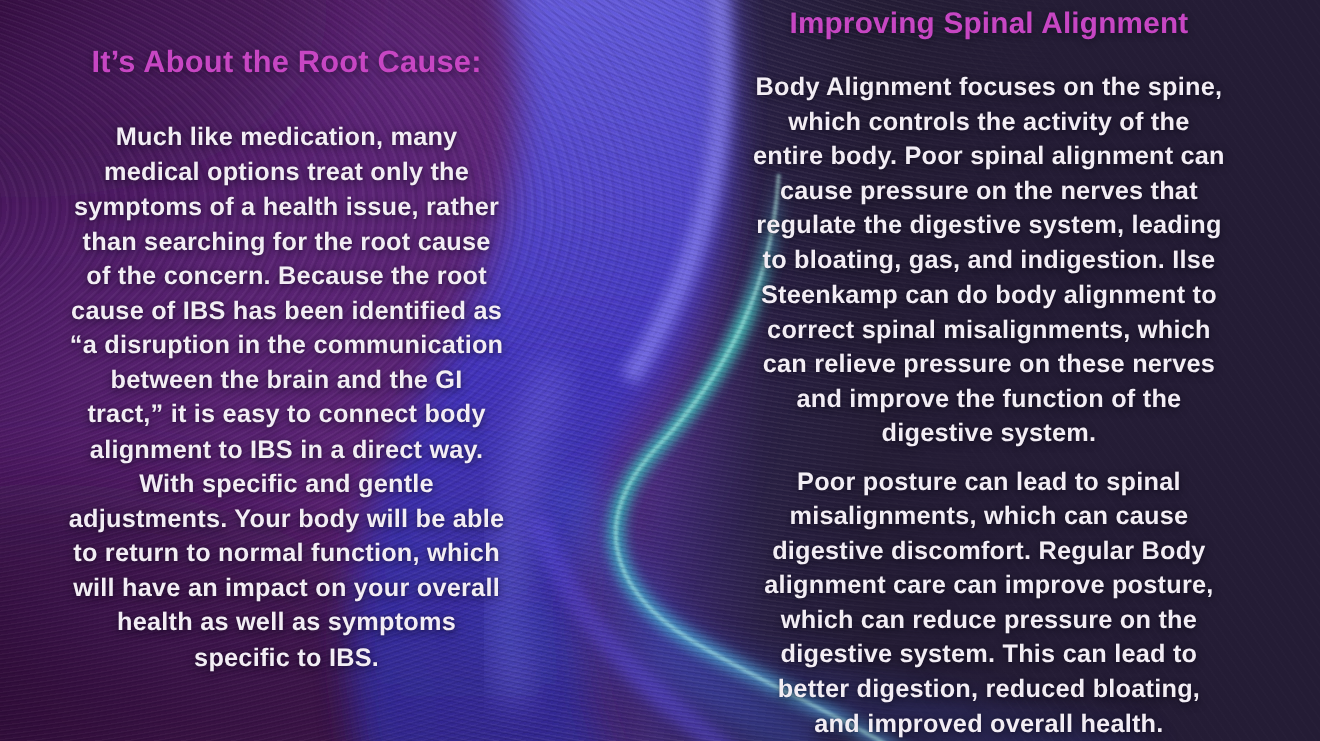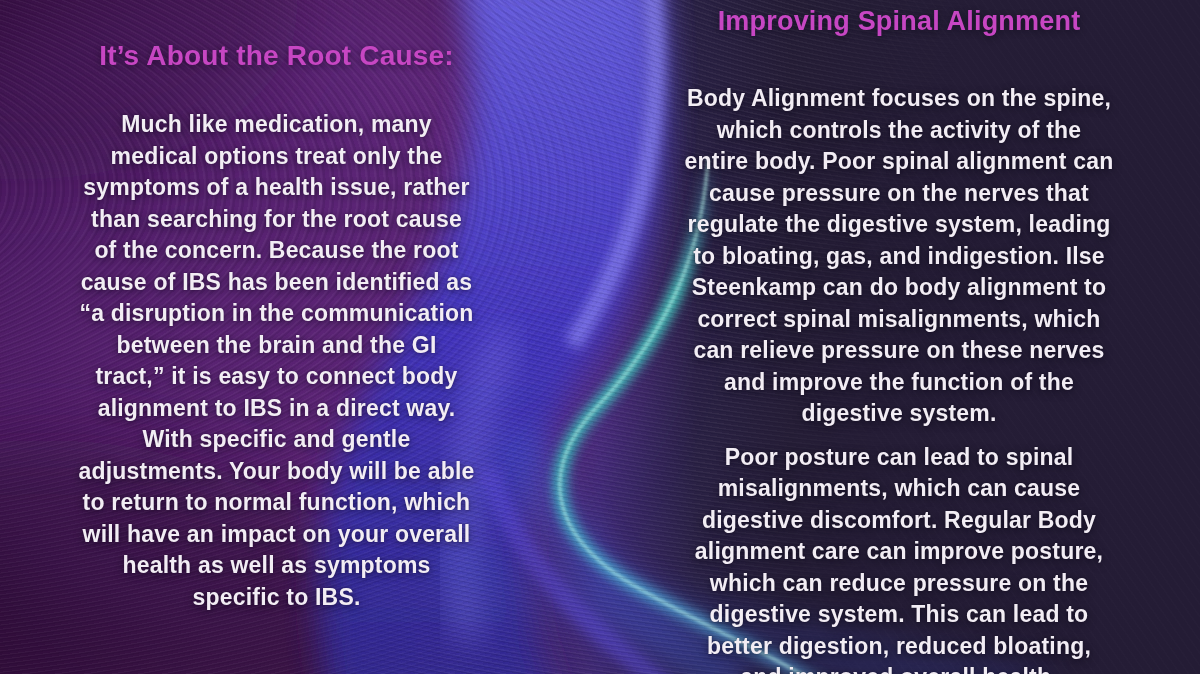--- a/index.html
+++ b/index.html
@@ -69,36 +69,36 @@
   }
   .col p {
     margin: 12px;
     white-space: pre-line;
     font-size: 23px;
     line-height: 31.5px;
     text-shadow: 0 2px 8px rgba(8,2,18,0.55), 0 0 2px rgba(8,2,18,0.35);
     letter-spacing: .2px;
   }
   .col-left {
-    left: 24px;
+    left: 8px;
     top: 40px;
     width: 505px;
   }
   .col-left h2 {
     font-size: 28px;
     margin-bottom: 37px;
   }
   .col-right {
     left: 633px;
     top: 6px;
     width: 532px;
   }
   .col-right h2 {
     font-size: 27px;
-    margin-bottom: 46px;
+    margin-bottom: 26px;
   }
 </style>
 </head>
 <body>
 
 <div class="stage">
 
   <svg class="bg-art" viewBox="0 0 1200 674" preserveAspectRatio="none" aria-hidden="true">
     <defs>
       <linearGradient id="baseGrad" x1="0" y1="0" x2="1" y2="0">

